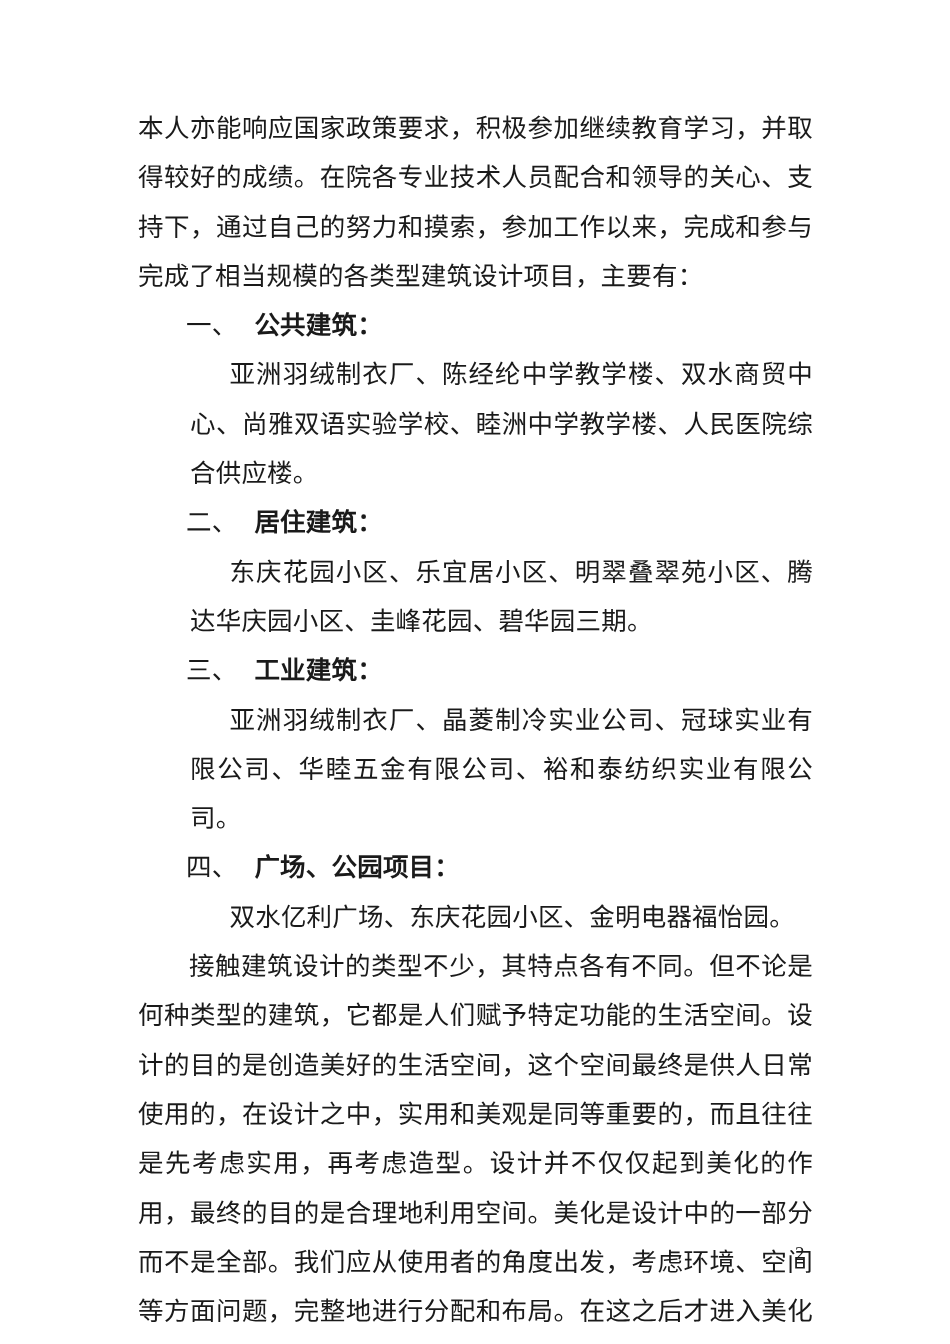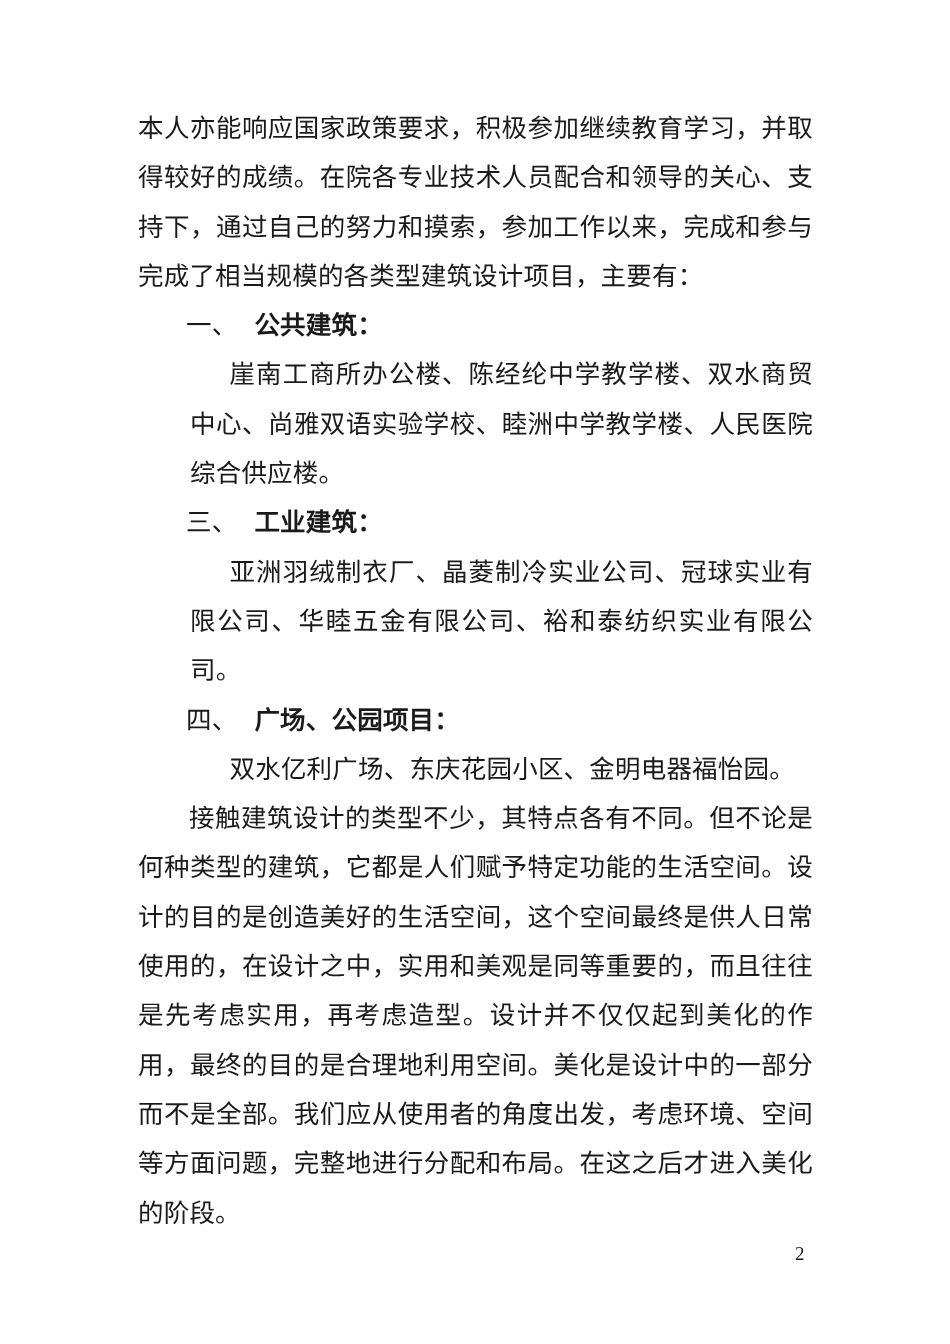--- a/index.html
+++ b/index.html
@@ -97,22 +97,26 @@
 
 <div class="page">
 
   <div class="content">
 
     <p class="para">本人亦能响应国家政策要求，积极参加继续教育学习，并取得较好的成绩。在院各专业技术人员配合和领导的关心、支持下，通过自己的努力和摸索，参加工作以来，完成和参与完成了相当规模的各类型建筑设计项目，主要有：</p>
 
     <p class="section-heading">
       <span class="numeral">一、</span><span class="heading-text">公共建筑：</span>
     </p>
-    <p class="section-body">崖南工商所办公楼、陈经纶中学教学楼、双水商贸中心、尚雅双语实验学校、睦洲中学教学楼、人民医院综合供应楼。</p>
+    <p class="section-body">亚洲羽绒制衣厂、陈经纶中学教学楼、双水商贸中心、尚雅双语实验学校、睦洲中学教学楼、人民医院综合供应楼。</p>
 
+    <p class="section-heading">
+      <span class="numeral">二、</span><span class="heading-text">居住建筑：</span>
+    </p>
+    <p class="section-body">东庆花园小区、乐宜居小区、明翠叠翠苑小区、腾达华庆园小区、圭峰花园、碧华园三期。</p>
 
     <p class="section-heading">
       <span class="numeral">三、</span><span class="heading-text">工业建筑：</span>
     </p>
     <p class="section-body">亚洲羽绒制衣厂、晶菱制冷实业公司、冠球实业有限公司、华睦五金有限公司、裕和泰纺织实业有限公司。</p>
 
     <p class="section-heading">
       <span class="numeral">四、</span><span class="heading-text">广场、公园项目：</span>
     </p>
     <p class="section-body single-line">双水亿利广场、东庆花园小区、金明电器福怡园。</p>

